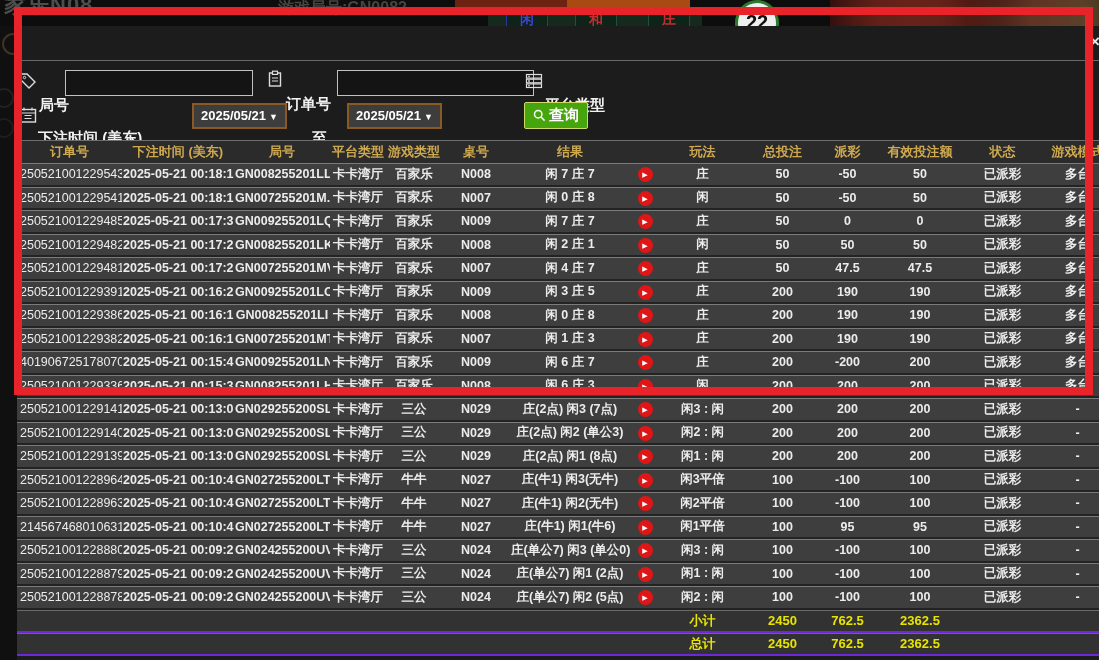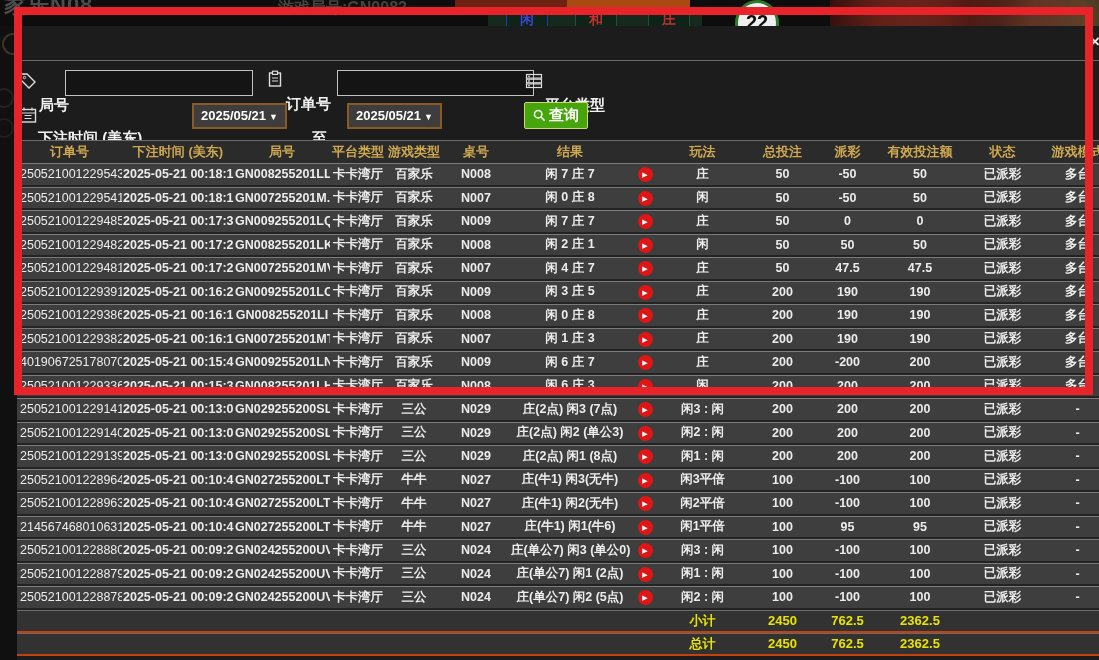--- a/index.html
+++ b/index.html
@@ -64,21 +64,21 @@
   table.records td{height:23.5px;box-sizing:border-box;background:#3e3e3e;color:#ececec;
                    font-size:12.5px;font-weight:bold;text-align:center;overflow:hidden;white-space:nowrap;
                    border-top:1px solid #7b7b7b;border-bottom:2px solid #232323;}
   table.records td.order{text-align:right;padding-left:3px;font-weight:normal;}
   .win{color:#bb2433;}
   .loss{color:#2fd32f;margin-top:27px;}
   .status{color:#2fd32f;}
   .dim{color:#a8a8a8;}
   .play-btn{display:inline-block;width:15px;height:15px;border-radius:50%;background:#e01616;
             color:#fff;font-size:7px;line-height:15px;text-align:center;cursor:pointer;}
-  tr.total-row td{height:22px;background:#323232;border-top:1px solid #6a6a6a;border-bottom:2px solid #c2410c;}
+  tr.total-row td{height:22px;background:#323232;border-top:1px solid #6a6a6a;border-bottom:2px solid #6d28d9;}
   tr.total-row td.tval{color:#e8e400;font-size:13px;}
   
   .annotation-rect{position:absolute;left:14px;top:7px;width:1063px;height:372px;
                    border:8px solid #e8232a;pointer-events:none;z-index:50;}
 </style>
 </head>
 <body>
 
 <div class="top-strip">
   <div class="bk-title">家乐N08</div>

